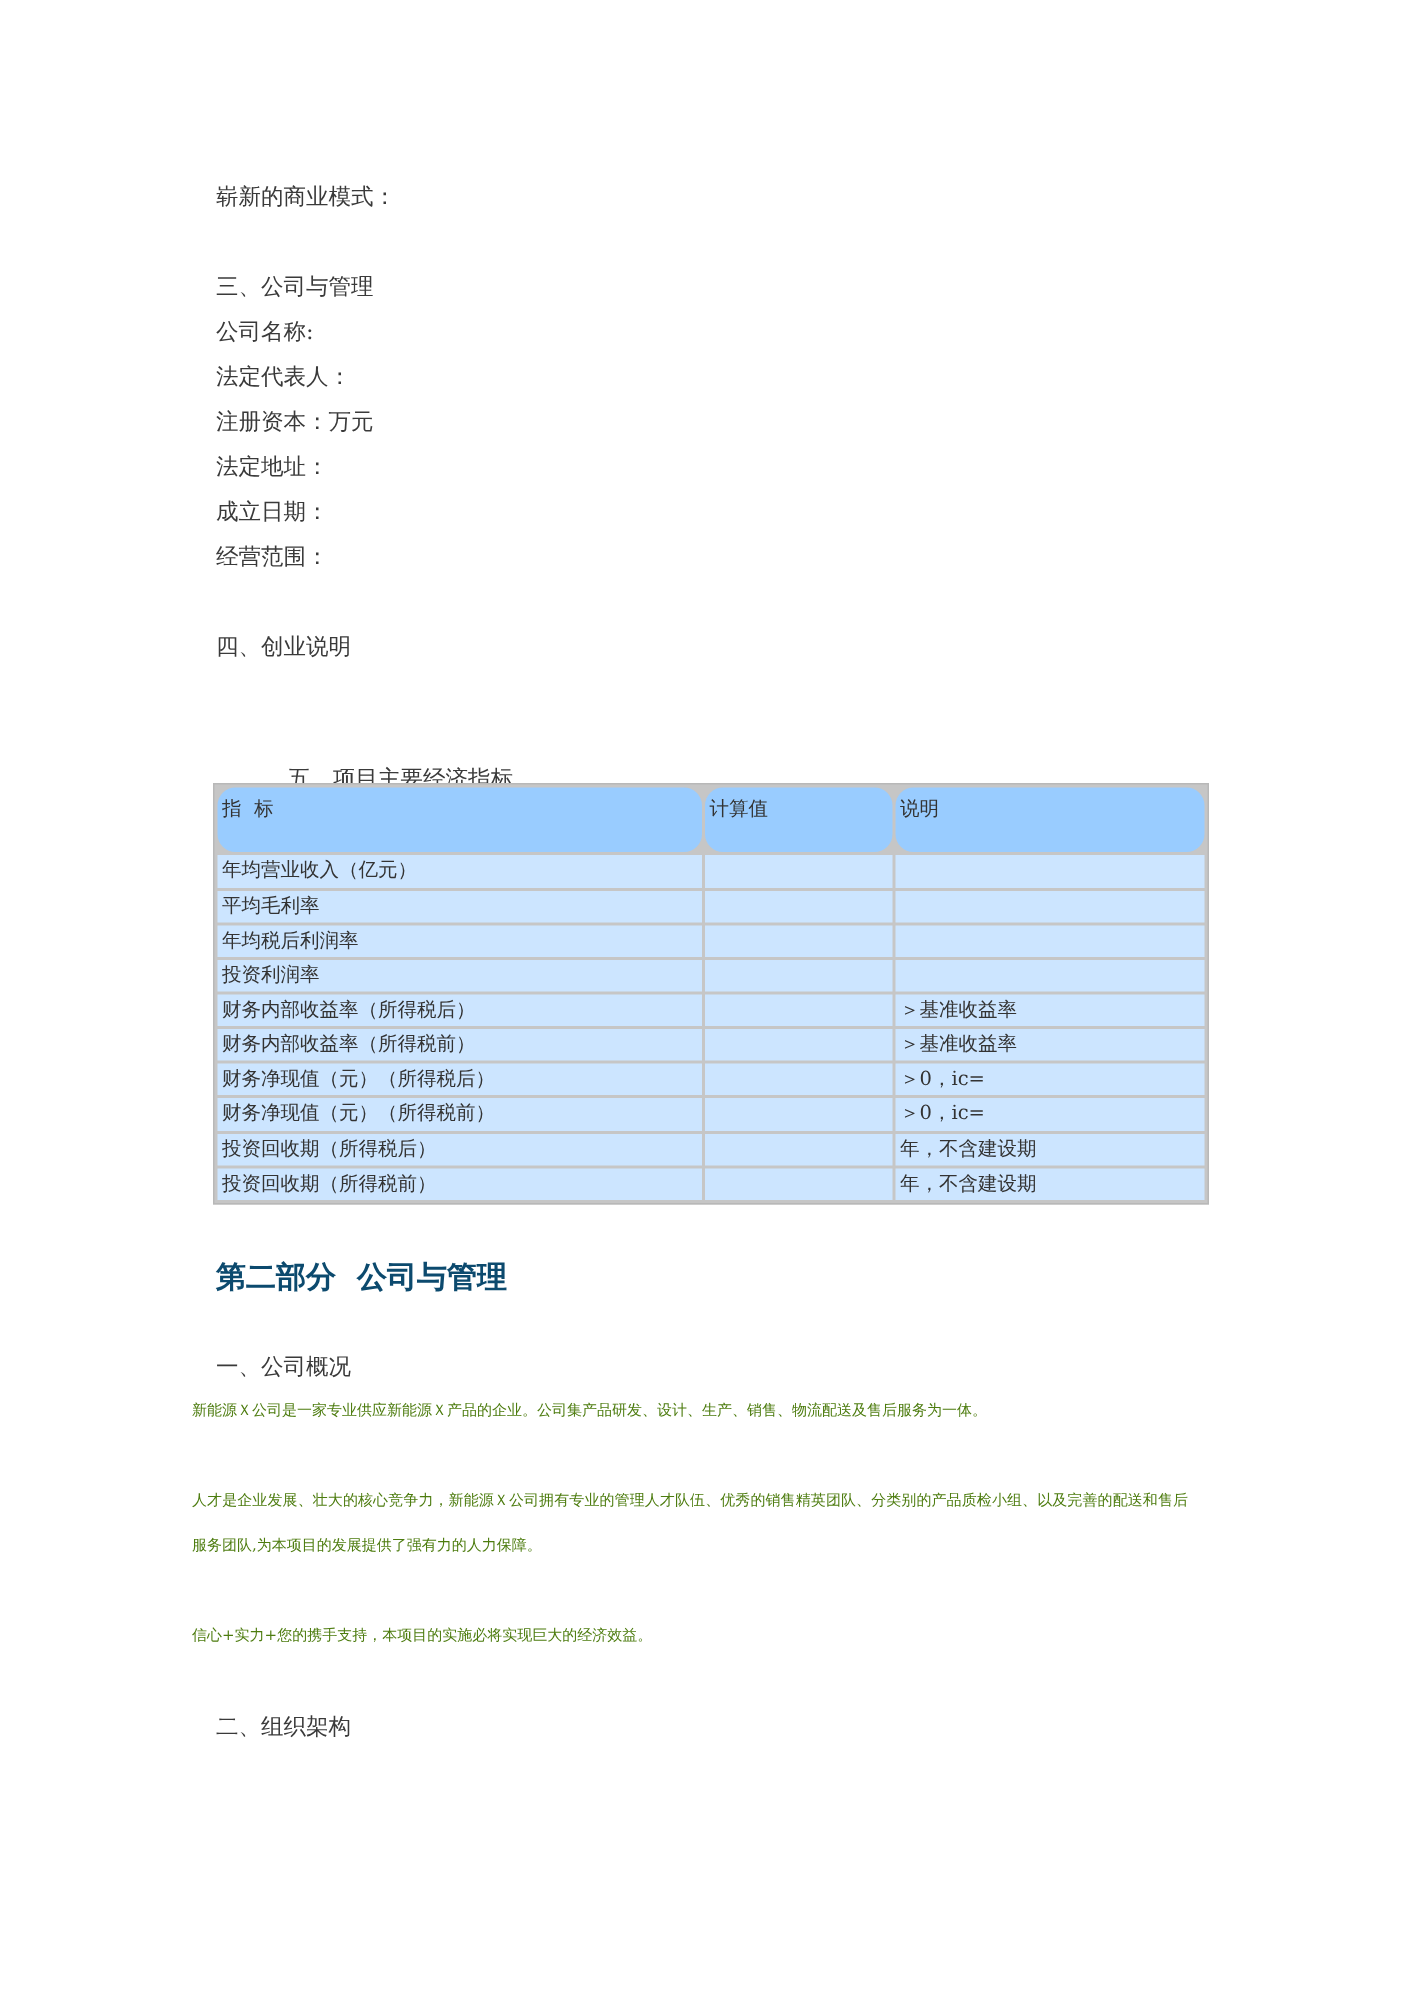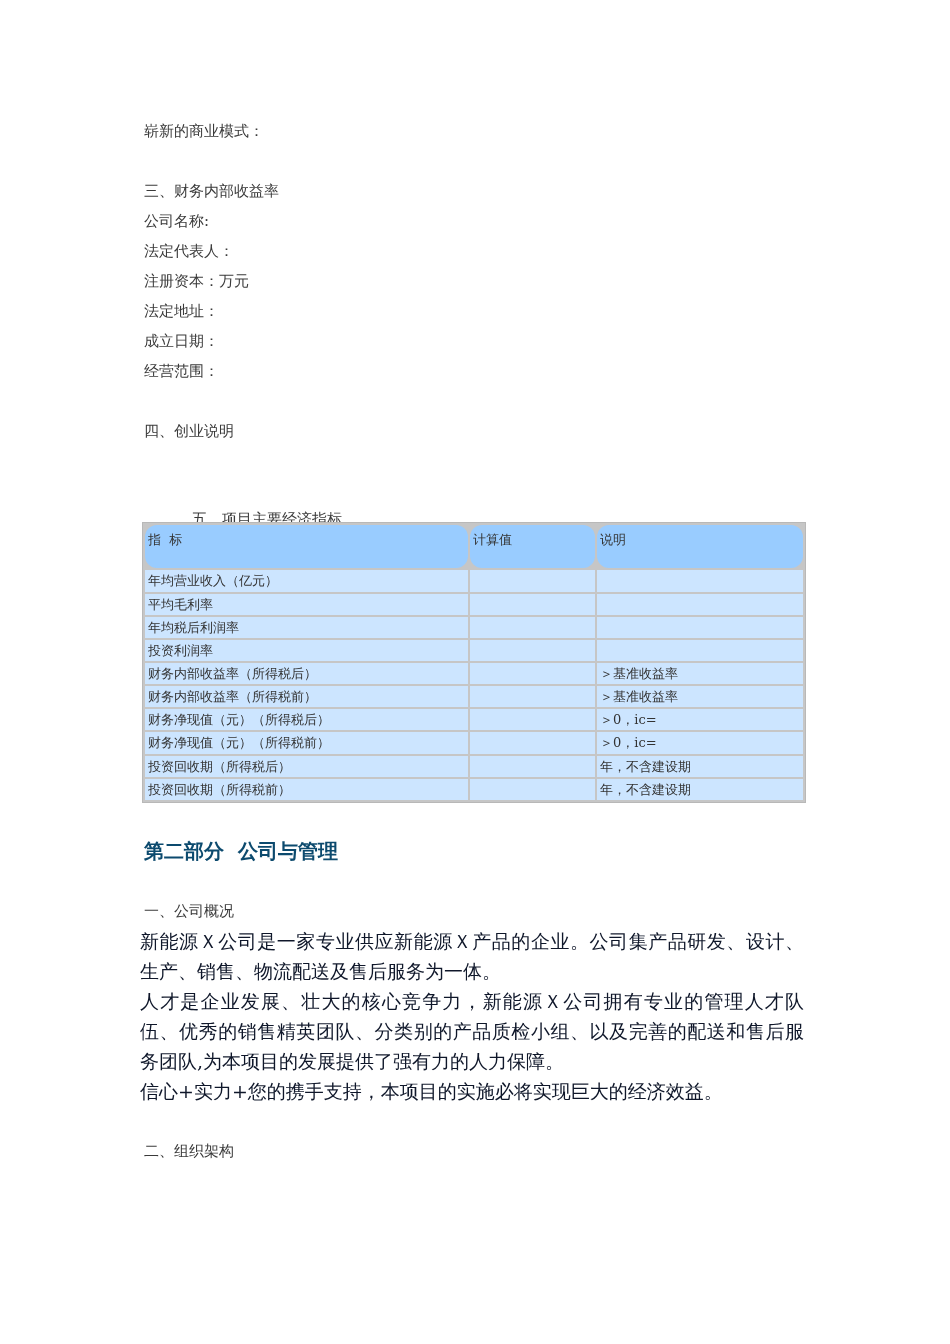--- a/index.html
+++ b/index.html
@@ -24,25 +24,25 @@
     .line {
       position: absolute;
       left: 144px;
       font-size: 15px;
       line-height: 20px;
       white-space: nowrap;
       color: #3a3a3a;
     }
     .para {
       position: absolute;
-      left: 140px;
+      left: 128px;
       width: 664px;
-      font-size: 19px;
+      font-size: 10px;
       line-height: 30px;
-      color: #0f172a;
+      color: #4d7c0f;
       text-align: justify;
     }
     .heading-2 {
       position: absolute;
       left: 144px;
       top: 838px;
       font-family: "DejaVu Sans", "Liberation Sans", sans-serif;
       font-weight: bold;
       font-size: 20px;
       line-height: 26px;
@@ -91,21 +91,21 @@
     col.c2 { width: 125px; }
     col.c3 { width: auto; }
   </style>
 </head>
 <body>
 
 <div class="page">
 
   <div class="line" style="top:121px;">崭新的商业模式：</div>
 
-  <div class="line" style="top:181px;">三、财务内部收益率</div>
+  <div class="line" style="top:181px;">三、公司与管理</div>
   <div class="line" style="top:211px;">公司名称:</div>
   <div class="line" style="top:241px;">法定代表人：</div>
   <div class="line" style="top:271px;">注册资本：万元</div>
   <div class="line" style="top:301px;">法定地址：</div>
   <div class="line" style="top:331px;">成立日期：</div>
   <div class="line" style="top:361px;">经营范围：</div>
 
   <div class="line" style="top:421px;">四、创业说明</div>
 
   <div class="line" style="top:509px;margin-left:48px;">五、项目主要经济指标</div>

